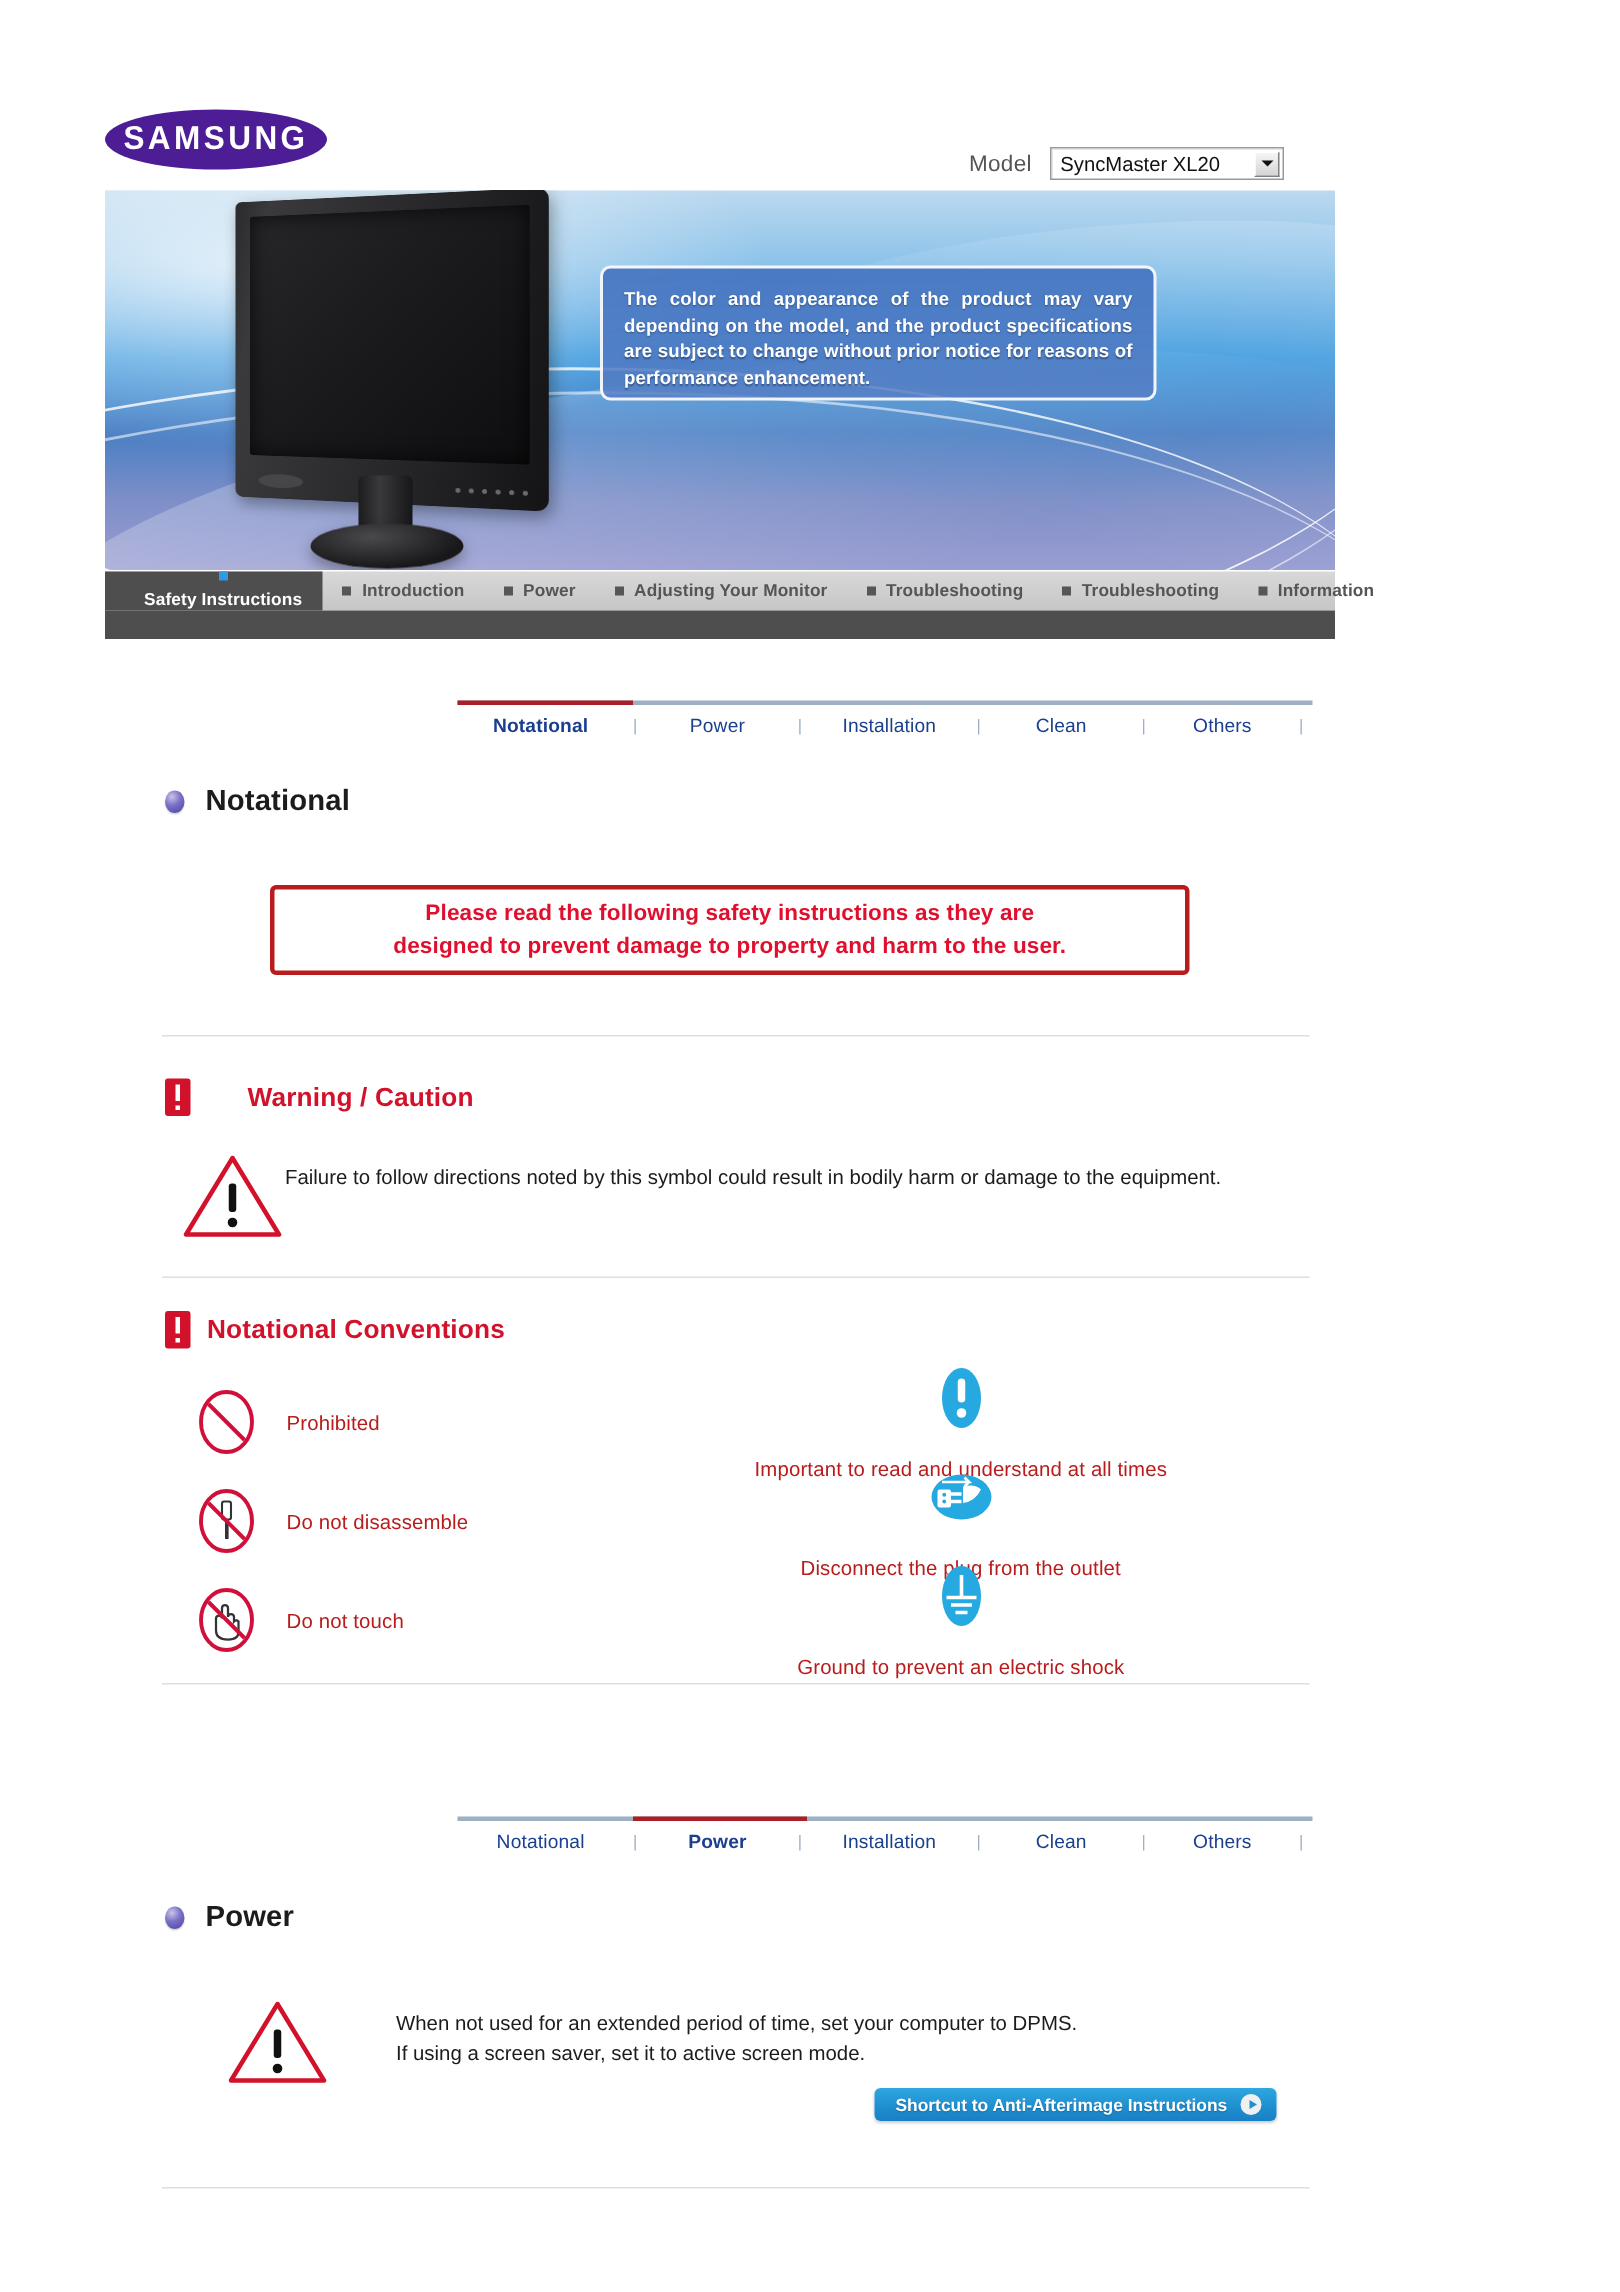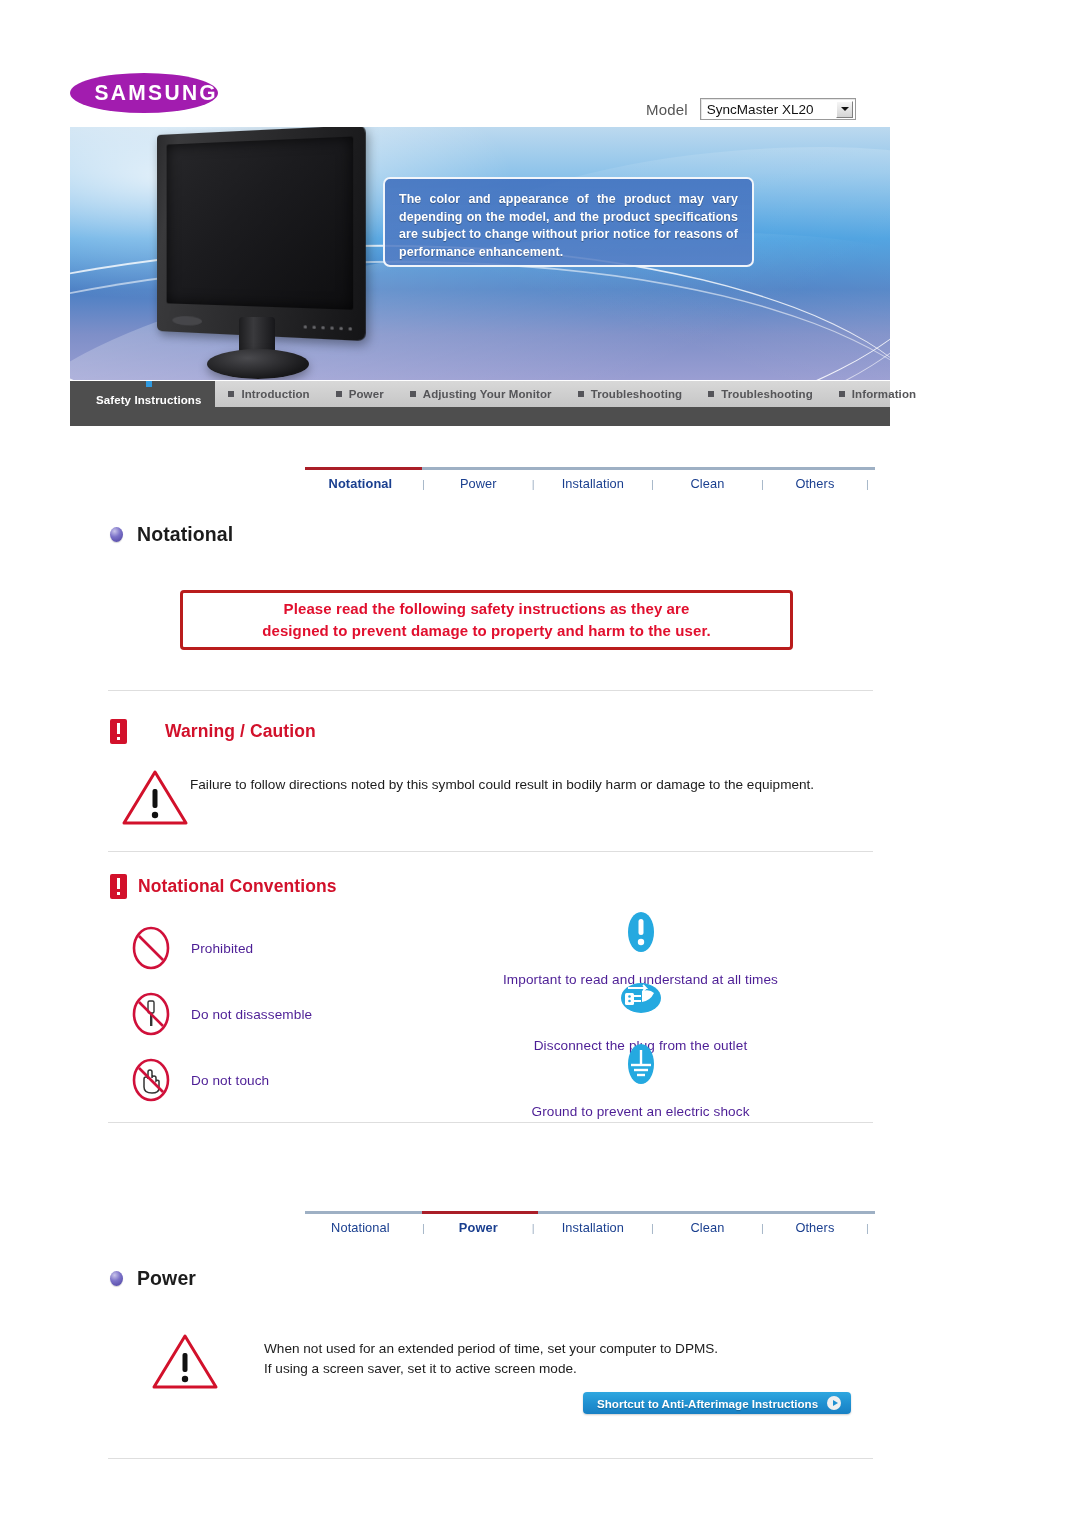--- a/index.html
+++ b/index.html
@@ -22,24 +22,24 @@
     position: absolute;
     left: 70px;
     top: 73px;
     width: 148px;
     height: 40px;
   }
   .logo-ellipse {
     width: 148px;
     height: 40px;
     border-radius: 50%;
-    background: #a21caf;
-    display: flex;
-    align-items: center;
-    justify-content: flex-end;
+    background: #4c1d95;
+    display: flex;
+    align-items: center;
+    justify-content: center;
   }
   .logo-text {
     color: #ffffff;
     font-size: 21px;
     font-weight: bold;
     letter-spacing: 2.3px;
     font-family: "Liberation Sans", sans-serif;
     transform: scaleY(1.05);
   }
 
@@ -196,21 +196,21 @@
     left: 62px; top: 214px;
     width: 102px; height: 30px;
     border-radius: 50%;
     background: radial-gradient(ellipse at 40% 30%, #4a4a4e, #18181a 70%);
     box-shadow: 0 4px 10px rgba(0,0,0,.35);
   }
 
   
   .note-box {
     position: absolute;
-    left: 313px;
+    left: 330px;
     top: 50px;
     width: 371px;
     height: 90px;
     border: 2px solid rgba(255,255,255,.92);
     border-radius: 7px;
     background: linear-gradient(180deg, rgba(64,112,190,.88), rgba(86,126,196,.86));
     padding: 12px 14px 10px 14px;
   }
   .note-box p {
     color: #ffffff;
@@ -417,21 +417,21 @@
   .conv-cell {
     display: flex;
     align-items: center;
     gap: 17px;
   }
   .conv-cell.c1 { width: 285px; }
   .conv-cell.c2 { width: 455px; flex-direction: column; }
   .conv-ico { width: 46px; height: 46px; flex: none; }
   .conv-lbl {
     font-size: 13.6px;
-    color: #4c1d95;
+    color: #b91c1c;
     letter-spacing: .1px;
   }
 
   
   .shortcut {
     position: absolute;
     left: 583px;
     top: 1392px;
     height: 22px;
     padding: 0 10px 0 14px;

